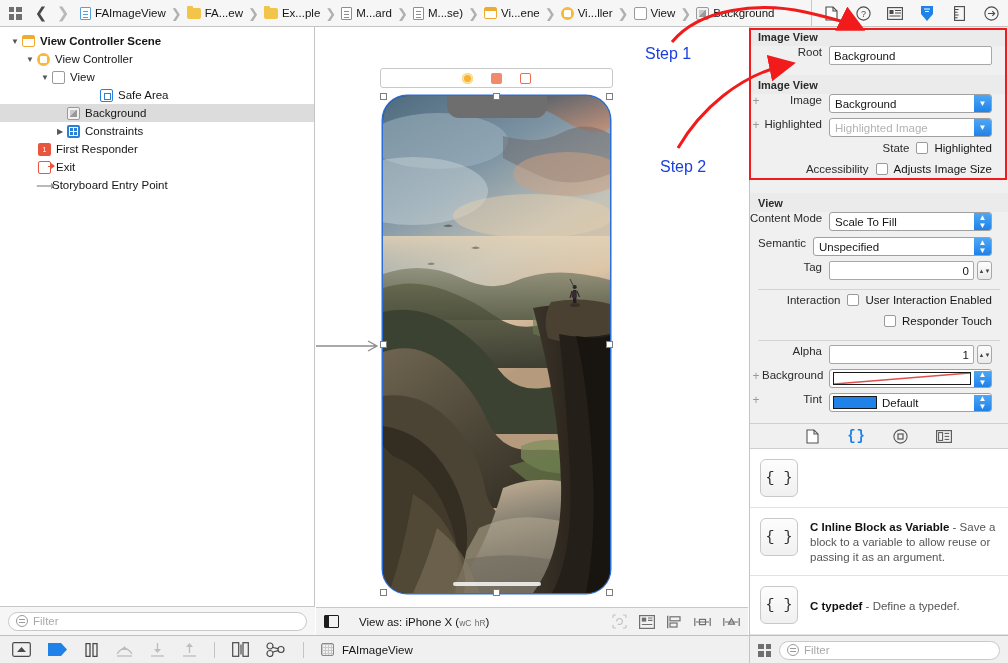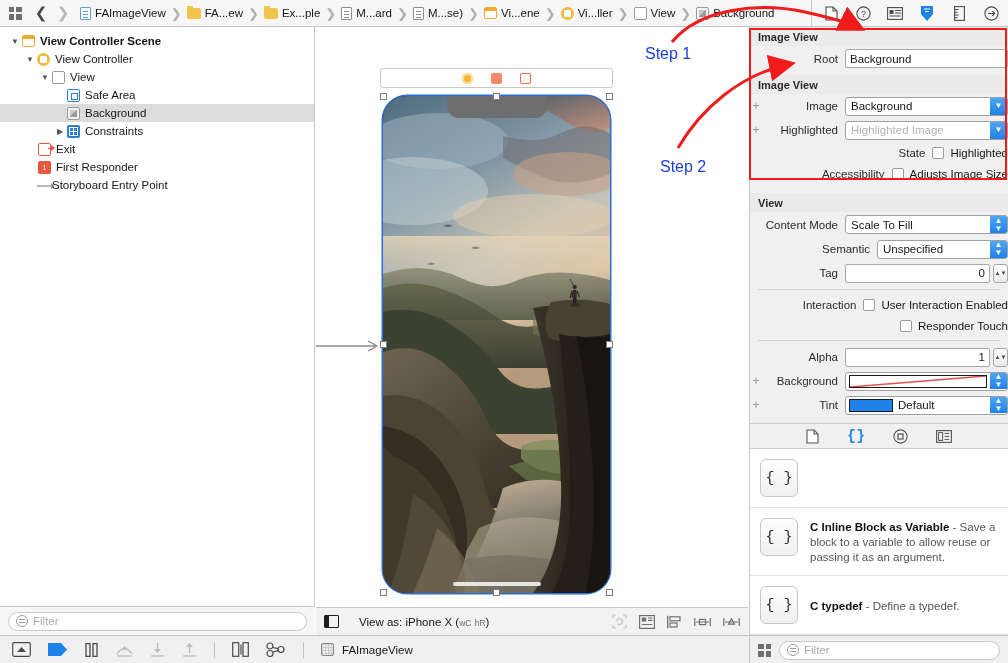--- a/index.html
+++ b/index.html
@@ -175,21 +175,21 @@
 
   
   .inspector {
     position:absolute; left:749px; top:27px; width:259px; height:608px;
     background:#f0f0f0; border-left:1px solid #c4c4c4; overflow:hidden;
   }
   .sec-header {
     height:19px; display:flex; align-items:center; padding-left:8px;
     font-size:11px; font-weight:bold; color:#2b2b2b; background:#ebebeb;
   }
-  .row { display:flex; align-items:center; height:23px; padding-right:0; }
+  .row { display:flex; height:23px; padding-right:16px; }
   .plus { width:12px; text-align:center; color:#9a9a9a; font-size:12px; flex:none; }
   .lbl { width:0; flex:1; text-align:right; padding-right:7px; font-size:11.5px; color:#2b2b2b; white-space:nowrap; }
   .field {
     height:19px; background:#fff; border:1px solid #a8a8a8; border-radius:2px;
     display:flex; align-items:center; padding:0 4px; font-size:11.5px; color:#161616;
   }
   .combo { display:flex; align-items:stretch; height:19px; border-radius:3px; overflow:hidden;
            border:1px solid #a0a0a0; background:#fff; }
   .combo .txt { flex:1; display:flex; align-items:center; padding:0 5px; font-size:11.5px; color:#161616; }
   .combo .txt.ph { color:#b3b3b3; }
@@ -384,44 +384,44 @@
         <span class="ic ic-vc"></span>
         <span class="tlabel">View Controller</span>
       </div>
 
       <div class="tnode" style="padding-left:38px">
         <span class="tw">▼</span>
         <span class="ic ic-view"></span>
         <span class="tlabel">View</span>
       </div>
 
-      <div class="tnode" style="padding-left:67px">
+      <div class="tnode" style="padding-left:100px">
         <span class="ic ic-safe"></span>
         <span class="tlabel">Safe Area</span>
       </div>
 
       <div class="tnode selected" style="padding-left:67px">
         <span class="ic ic-imgview"></span>
         <span class="tlabel">Background</span>
       </div>
 
       <div class="tnode" style="padding-left:53px">
         <span class="tw">▶</span>
         <span class="ic ic-constraints"></span>
         <span class="tlabel">Constraints</span>
       </div>
 
       <div class="tnode" style="padding-left:38px">
+        <span class="ic ic-responder">1</span>
+        <span class="tlabel">First Responder</span>
+      </div>
+
+      <div class="tnode" style="padding-left:38px">
         <span class="ic ic-exit"></span>
         <span class="tlabel">Exit</span>
-      </div>
-
-      <div class="tnode" style="padding-left:38px">
-        <span class="ic ic-responder">1</span>
-        <span class="tlabel">First Responder</span>
       </div>
 
       <div class="tnode" style="padding-left:36px">
         <span class="arrow-entry">⟶</span>
         <span class="tlabel" style="margin-left:0">Storyboard Entry Point</span>
       </div>
     </div>
 
     <div class="filterbar">
       <div class="filterfield">
@@ -636,21 +636,21 @@
     <div class="row" style="height:25px">
       <span class="lbl">Content Mode</span>
       <span class="combo" style="width:163px">
         <span class="txt">Scale To Fill</span>
         <span class="btn">▲<br>▼</span>
       </span>
     </div>
 
     <div class="row" style="height:24px">
       <span class="lbl">Semantic</span>
-      <span class="combo" style="width:131px">
+      <span class="combo" style="width:179px">
         <span class="txt">Unspecified</span>
         <span class="btn">▲<br>▼</span>
       </span>
     </div>
 
     <div class="row" style="height:24px">
       <span class="lbl">Tag</span>
       <span class="field" style="width:145px; justify-content:flex-end">0</span>
       <span class="stepper">▲▼</span>
     </div>

